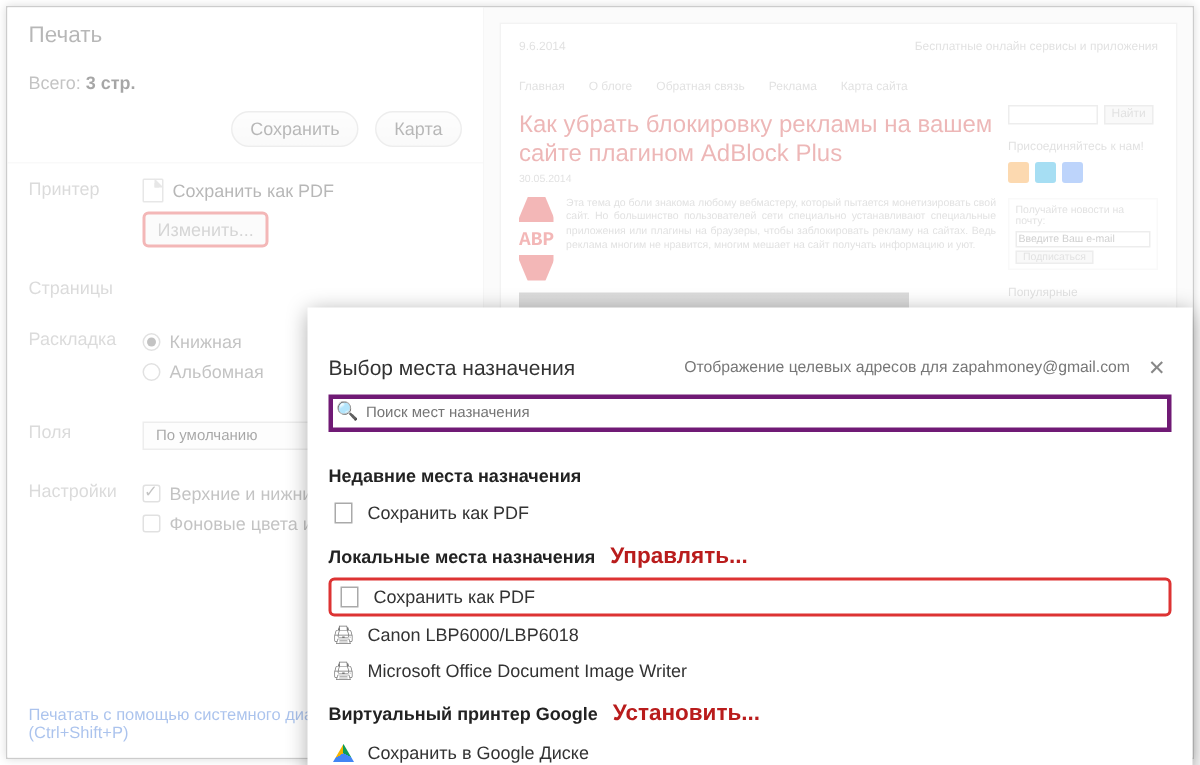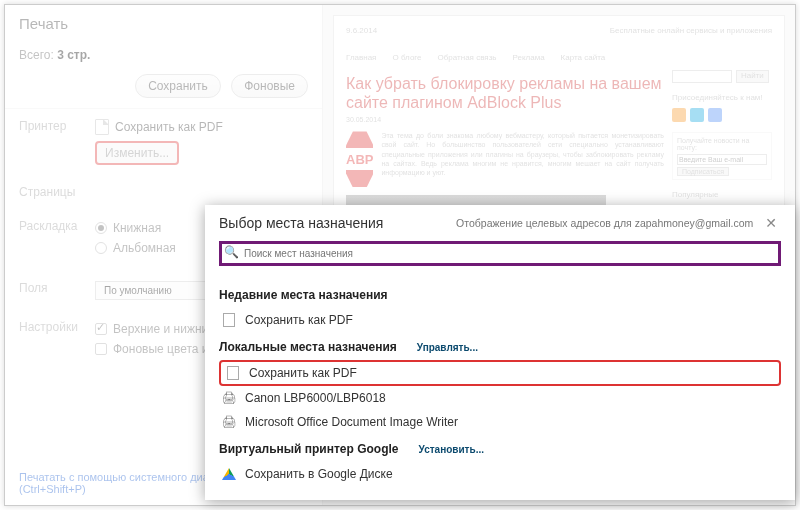--- a/index.html
+++ b/index.html
@@ -52,59 +52,59 @@
   .pv-sub { border:1px solid #eee;padding:4px;font-size:7px;color:#aaa;margin-bottom:10px;}
   .pv-sub input{width:100%;border:1px solid #ccc;font-size:7px;padding:1px;margin:3px 0;}
   .pv-sub .sbtn{border:1px solid #ccc;font-size:7px;padding:0 4px;background:#eee;}
 
   .pv-main { position:absolute; left:12px; right:120px; top:58px; }
   .pv-title { color:#c33; font-size:16px; line-height:1.2; }
   .pv-date { font-size:7px;color:#aaa;margin:4px 0 8px;}
   .pv-art { display:flex; gap:8px; }
   .abp { width:56px;height:56px;background:#d33;position:relative;clip-path:polygon(25% 0,75% 0,100% 25%,100% 75%,75% 100%,25% 100%,0 75%,0 25%);display:flex;align-items:center;justify-content:center;color:#fff;font-weight:bold;font-size:13px;}
   .abp:before{content:"";position:absolute;display:block;width:42px;height:22px;background:#fff;border-radius:2px;}
-  .abp span{position:relative;color:#d33;}
+  .abp span{position:relative;color:#d33;font-family:Liberation Mono, monospace;}
   .pv-text { font-size:7px;color:#aaa;line-height:1.3; text-align:justify;}
   .pv-img { margin-top:8px; width:260px; height:150px; background:linear-gradient(#999,#bbb); }
 
   
   .overlay { position:absolute; inset:0; background:rgba(255,255,255,.65);}
   .dialog { position:absolute; left:200px; top:200px; width:590px; background:#fff; box-shadow:0 2px 14px rgba(0,0,0,.35); font-size:12px; }
-  .dlg-hdr { display:flex; align-items:center; padding:10px 14px; }
+  .dlg-hdr { display:flex; align-items:center; padding:10px 14px;margin-top:22px; }
   .dlg-title { font-size:14px; color:#333; }
   .dlg-sub { flex:1; text-align:right; font-size:10.5px; color:#777; }
   .dlg-close { font-size:14px; color:#888; padding:0 4px; margin-left:8px; cursor:pointer;}
   .dlg-search { margin:0 14px 10px; position:relative;}
   .dlg-search input{ width:100%; border:3px solid #701a75; padding:4px 4px 4px 22px; font-size:10px; outline:none;}
   .dlg-search .mag{position:absolute;left:5px;top:4px;color:#888;font-size:12px;}
   .dlg-body { padding:4px 14px 14px; }
   .grp-h { font-weight:bold; font-size:12px; margin:8px 0 6px; color:#222;}
   .dest { display:flex; align-items:center; gap:8px; padding:4px 2px; font-size:12px; color:#333;}
   .dest .ico { width:16px; height:16px; display:flex; align-items:center; justify-content:center; color:#777;}
   .dest.hl { border:2px solid #d33; border-radius:4px; padding:3px 4px; }
-  .link { color:#0c4a6e; font-size:10px; margin-left:20px;}
+  .link { color:#b91c1c; font-size:15px; margin-left:10px;}
   .printer-ico:before{content:"🖨";font-size:12px;}
   .gdrive-ico{width:14px;height:12px;background:conic-gradient(#0f9d58 0 33%,#4285f4 0 66%,#f4b400 0);clip-path:polygon(50% 0,100% 100%,0 100%);}
   .doc-ico{width:12px;height:14px;border:1px solid #aaa;}
 </style>
 </head>
 <body>
 
 <div class="frame">
 
   <div class="sidebar">
     <div class="sb-head">
       <div class="sb-title">Печать</div>
       <div class="sb-total">
         <span>Всего:</span> <b>3 стр.</b>
       </div>
     </div>
     <div class="sb-btnrow">
       <span class="btn">Сохранить</span>
-      <span class="btn">Фоновые</span>
+      <span class="btn">Карта</span>
     </div>
 
     <div class="sb-section">
       <div class="sb-label">Принтер</div>
       <div class="sb-body">
         <div class="pdf-line">
           <span class="pdf-ico"></span>
           <span>Сохранить как PDF</span>
         </div>
         <span class="change-btn">Изменить...</span>

